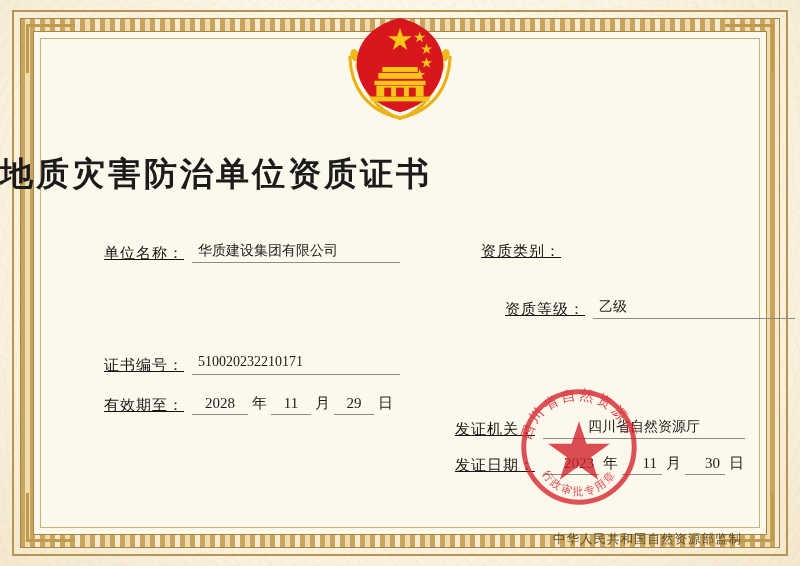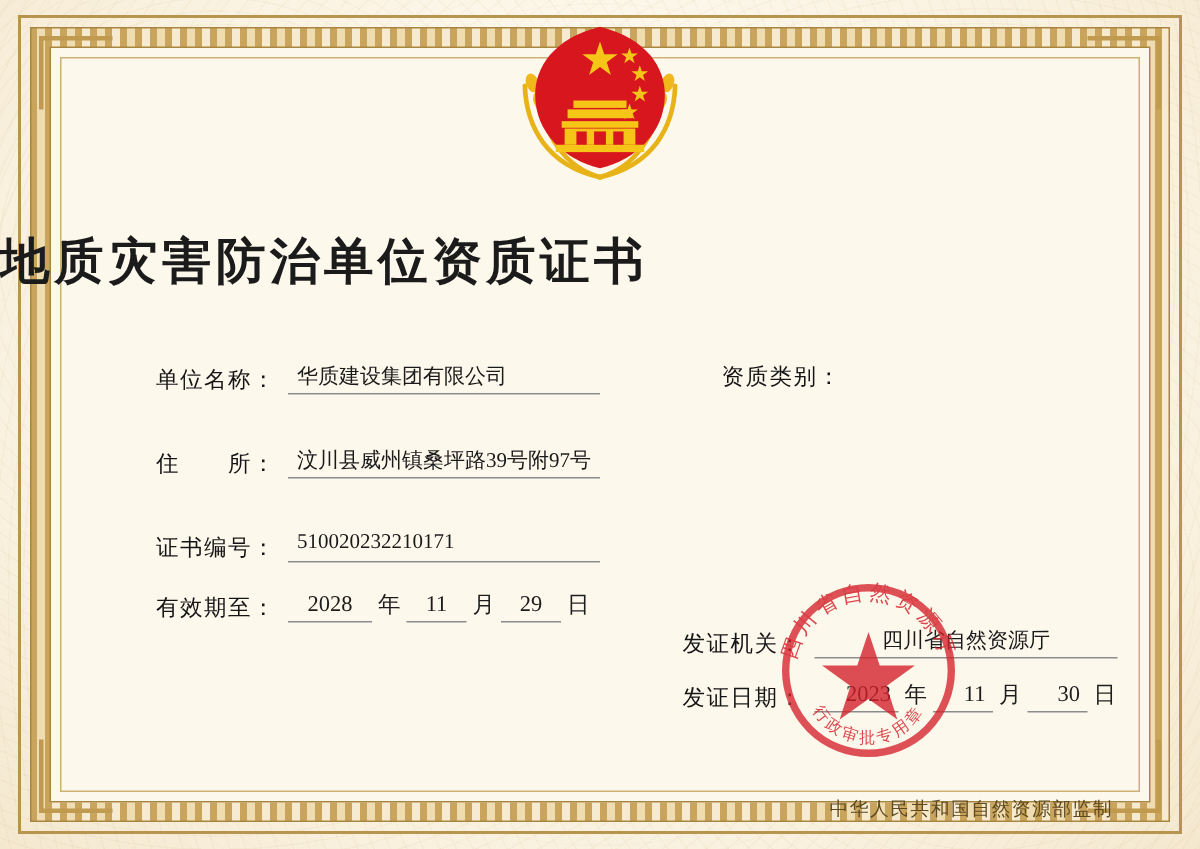--- a/index.html
+++ b/index.html
@@ -125,20 +125,21 @@
     font-size: 15px;
     color: #1d1d1d;
     white-space: nowrap;
   }
   .flabel {
     font-size: 15px;
     letter-spacing: 1px;
     color: #151515;
     margin-right: 8px;
     flex: none;
+    text-decoration: underline;
   }
   .fvalue {
     font-size: 14px;
     color: #1a1a1a;
     border-bottom: 1px solid #8c8c8c;
     padding: 0 6px 2px 6px;
     min-height: 18px;
     display: inline-block;
   }
 
@@ -254,44 +255,44 @@
 
   <div class="title">地质灾害防治单位资质证书</div>
 
   <div class="fields">
 
     <div class="field f-unit-name">
       <span class="flabel">单位名称：</span>
       <span class="fvalue">华质建设集团有限公司</span>
     </div>
 
-    <div class="field f-address">
-      <span class="flabel">住　　所：</span>
-      <span class="fvalue">汶川县威州镇桑坪路39号附97号</span>
-    </div>
 
     <div class="field f-cert-no">
       <span class="flabel">证书编号：</span>
       <span class="fvalue">510020232210171</span>
     </div>
 
     <div class="field f-valid">
       <span class="flabel">有效期至：</span>
       <span class="seg" style="width:46px">2028</span>
       <span class="unit">年</span>
       <span class="seg" style="width:30px">11</span>
       <span class="unit">月</span>
       <span class="seg" style="width:30px">29</span>
       <span class="unit">日</span>
     </div>
 
     <div class="field f-qual-type">
       <span class="flabel">资质类别：</span>
     </div>
 
+    <div class="field f-qual-level">
+      <span class="flabel">资质等级：</span>
+      <span class="fvalue">乙级</span>
+    </div>
 
     <div class="field f-issuer">
       <span class="flabel">发证机关：</span>
       <span class="fvalue">四川省自然资源厅</span>
     </div>
 
     <div class="field f-issue-date">
       <span class="flabel">发证日期：</span>
       <span class="seg" style="width:46px">2023</span>
       <span class="unit">年</span>

